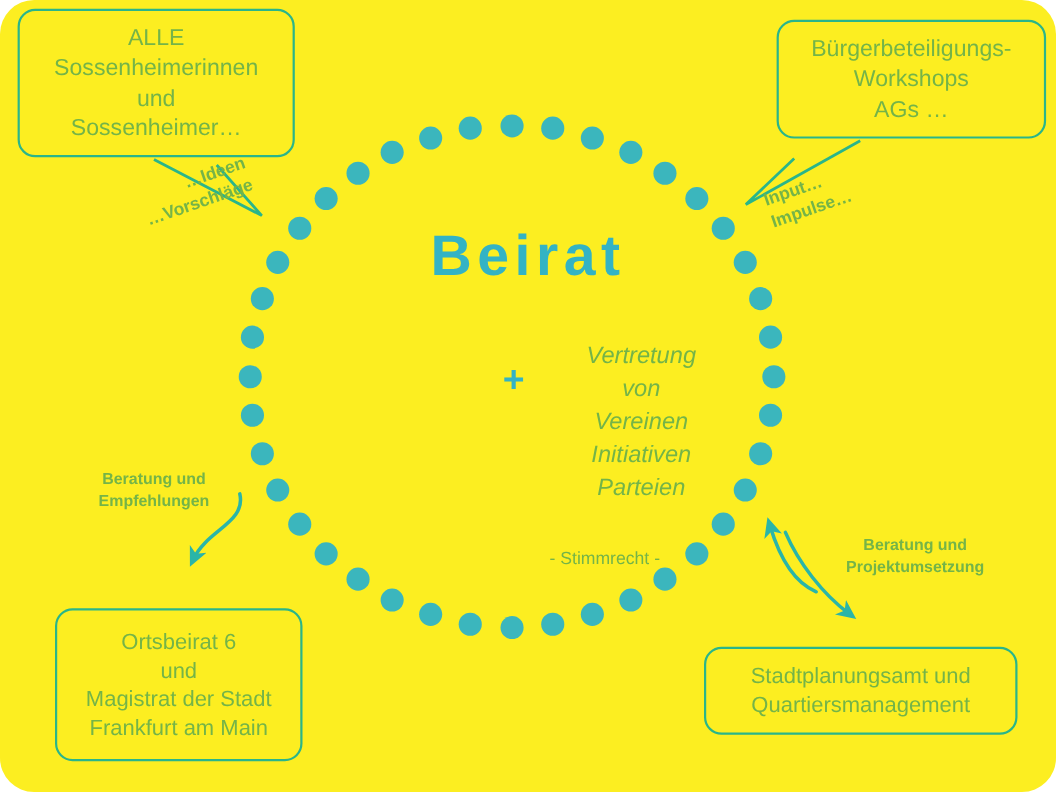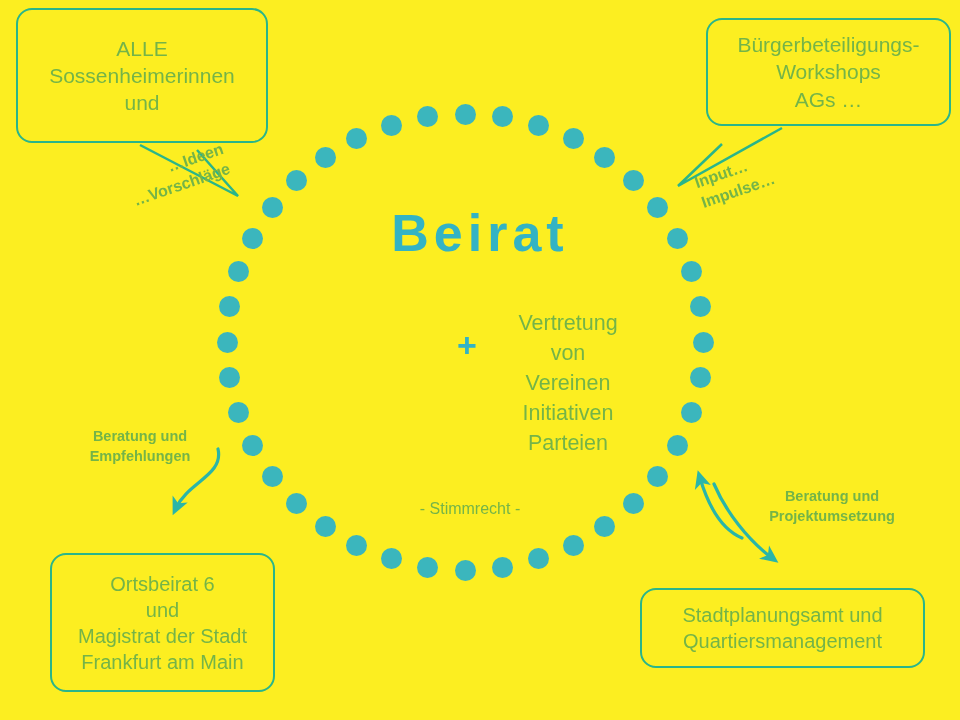--- a/index.html
+++ b/index.html
@@ -7,20 +7,21 @@
     padding: 0;
     background: #ffffff;
   }
   #stage {
     position: relative;
     width: 960px;
     height: 720px;
     background: #fcee21;
     overflow: hidden;
     font-family: "Liberation Sans", "DejaVu Sans", sans-serif;
+    border-radius: 31px;
   }
 
   
   .box {
     position: absolute;
     box-sizing: border-box;
     border: 2.5px solid #2ab58a;
     border-radius: 16px;
     background: transparent;
     display: flex;
@@ -59,34 +60,34 @@
     letter-spacing: 5px;
   }
   .col {
     position: absolute;
     text-align: center;
     color: #74b448;
     font-size: 21.5px;
     line-height: 1.40;
   }
   #col-left  { left: 265px; top: 308px; width: 180px; }
-  #col-right { left: 478px; top: 308px; width: 180px; }
+  #col-right { left: 493px; top: 308px; width: 180px; font-style: italic; }
   #plus-sign {
     position: absolute;
     left: 446px; top: 328px; width: 42px;
     text-align: center;
     font-size: 34px;
     font-weight: bold;
     color: #33b3c4;
     line-height: 1;
   }
   #stimmrecht {
     position: absolute;
     left: 340px; top: 500px; width: 260px;
-    text-align: center;
+    text-align: right;
     font-size: 16px;
     color: #74b448;
   }
 
   
   .rot-label {
     position: absolute;
     color: #74b448;
     font-weight: bold;
     font-size: 16px;
@@ -188,20 +189,21 @@
 
     <path d="M 742 538 C 718 528, 706 498, 700 478" fill="none" stroke="#2ab5a8" stroke-width="3.2" stroke-linecap="round" marker-end="url(#arrowhead)"></path>
 
     <path d="M 714 484 C 726 512, 748 540, 772 558" fill="none" stroke="#2ab5a8" stroke-width="3.2" stroke-linecap="round" marker-end="url(#arrowhead)"></path>
   </svg>
 
   <div class="box" id="bubble-left">
     <span class="ln">ALLE</span>
     <span class="ln">Sossenheimerinnen</span>
     <span class="ln">und</span>
+    <span class="ln">Sossenheimer…</span>
   </div>
 
   <div class="box" id="bubble-right">
     <span class="ln">Bürgerbeteiligungs-</span>
     <span class="ln">Workshops</span>
     <span class="ln">AGs …</span>
   </div>
 
   <div class="rot-label" id="lbl-ideen">
     <div>…Ideen</div>

